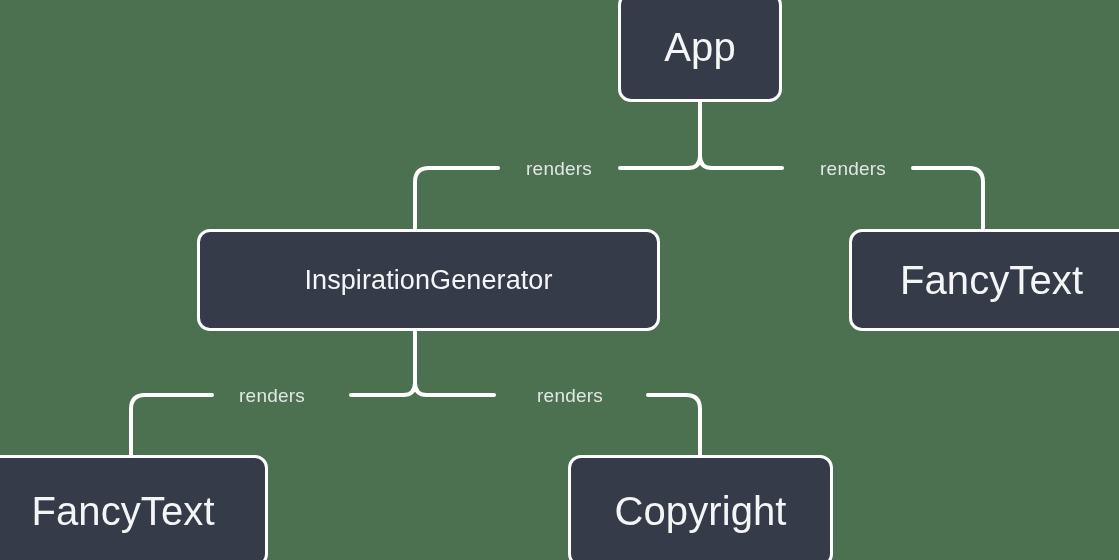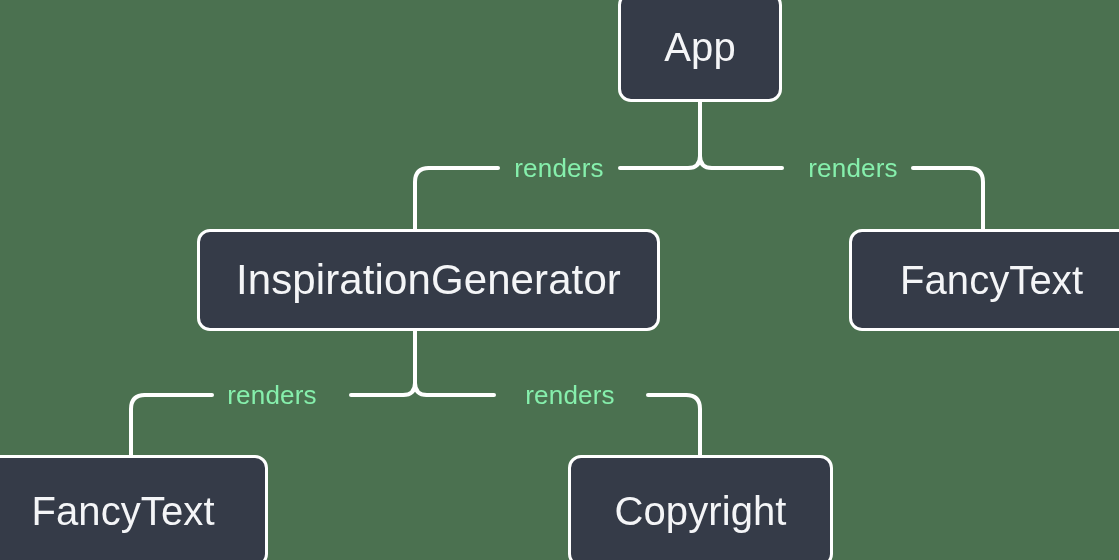--- a/index.html
+++ b/index.html
@@ -37,33 +37,33 @@
     justify-content: center;
     color: #f4f5f7;
     font-family: "Liberation Sans", sans-serif;
     font-weight: 400;
     letter-spacing: 0.1px;
     white-space: nowrap;
     z-index: 2;
   }
   .edge-label {
     position: absolute;
-    color: #86efac;
+    color: #e5e5e5;
     font-family: "Liberation Sans", sans-serif;
-    font-size: 26px;
+    font-size: 19px;
     font-weight: 500;
     line-height: 1;
     letter-spacing: 0.2px;
     white-space: nowrap;
     transform: translate(-50%, -50%);
     z-index: 3;
   }
   
   #node-app        { left: 618px; top: -8px;  width: 164px; height: 110px; font-size: 40px; }
-  #node-inspgen    { left: 197px; top: 229px; width: 463px; height: 102px; font-size: 42px; }
+  #node-inspgen    { left: 197px; top: 229px; width: 463px; height: 102px; font-size: 27px; }
   #node-fancy-right{ left: 849px; top: 229px; width: 285px; height: 102px; font-size: 40px; }
   #node-fancy-left { left: -22px; top: 455px; width: 290px; height: 112px; font-size: 40px; }
   #node-copyright  { left: 568px; top: 455px; width: 265px; height: 112px; font-size: 40px; }
 </style>
 </head>
 <body>
 
 <div id="diagram">
 
   <svg id="connectors" viewBox="0 0 1119 560" width="1119" height="560" fill="none" stroke="#ffffff" stroke-width="4" stroke-linecap="round" stroke-linejoin="round">

